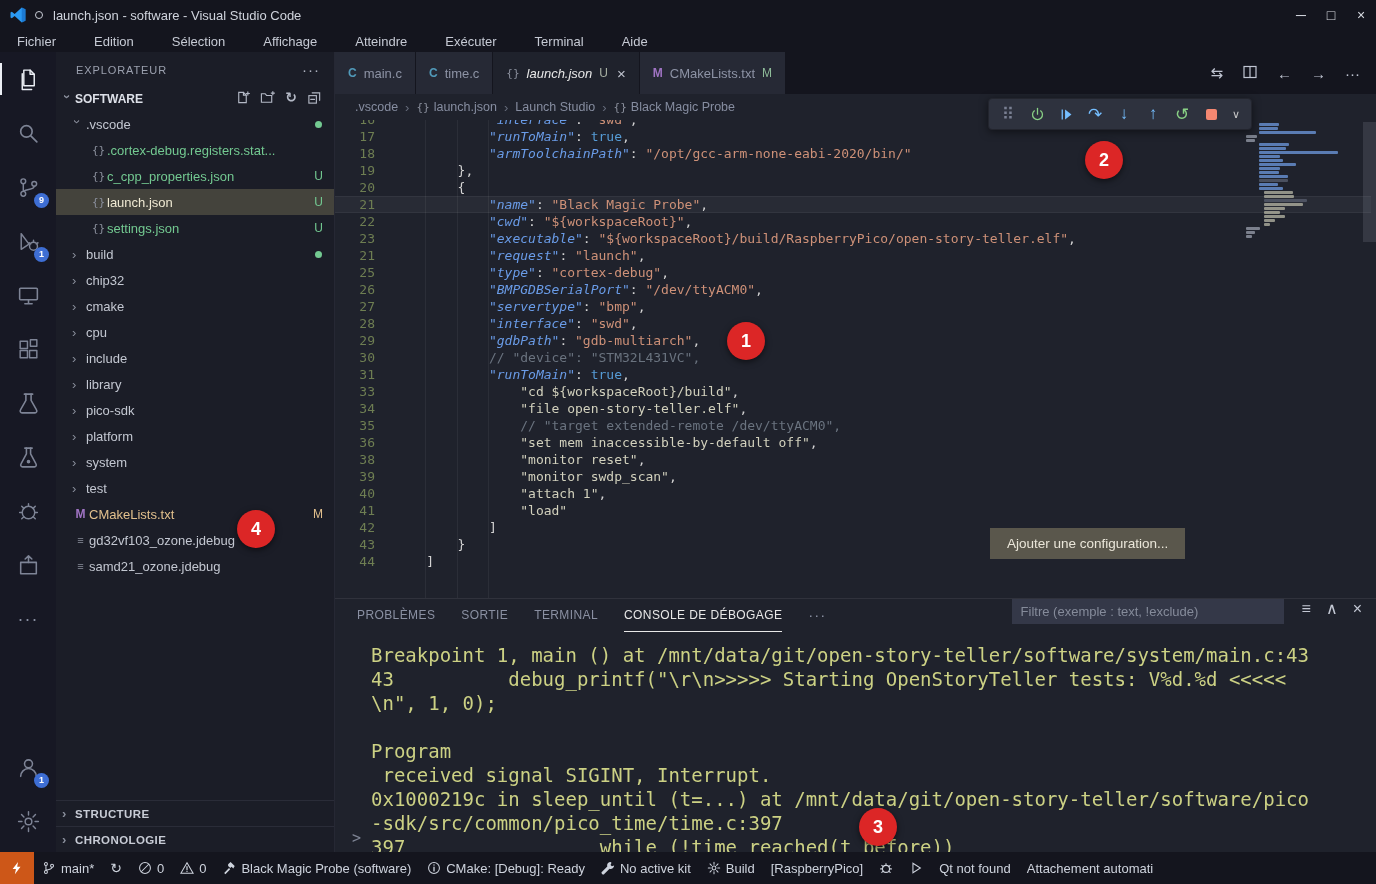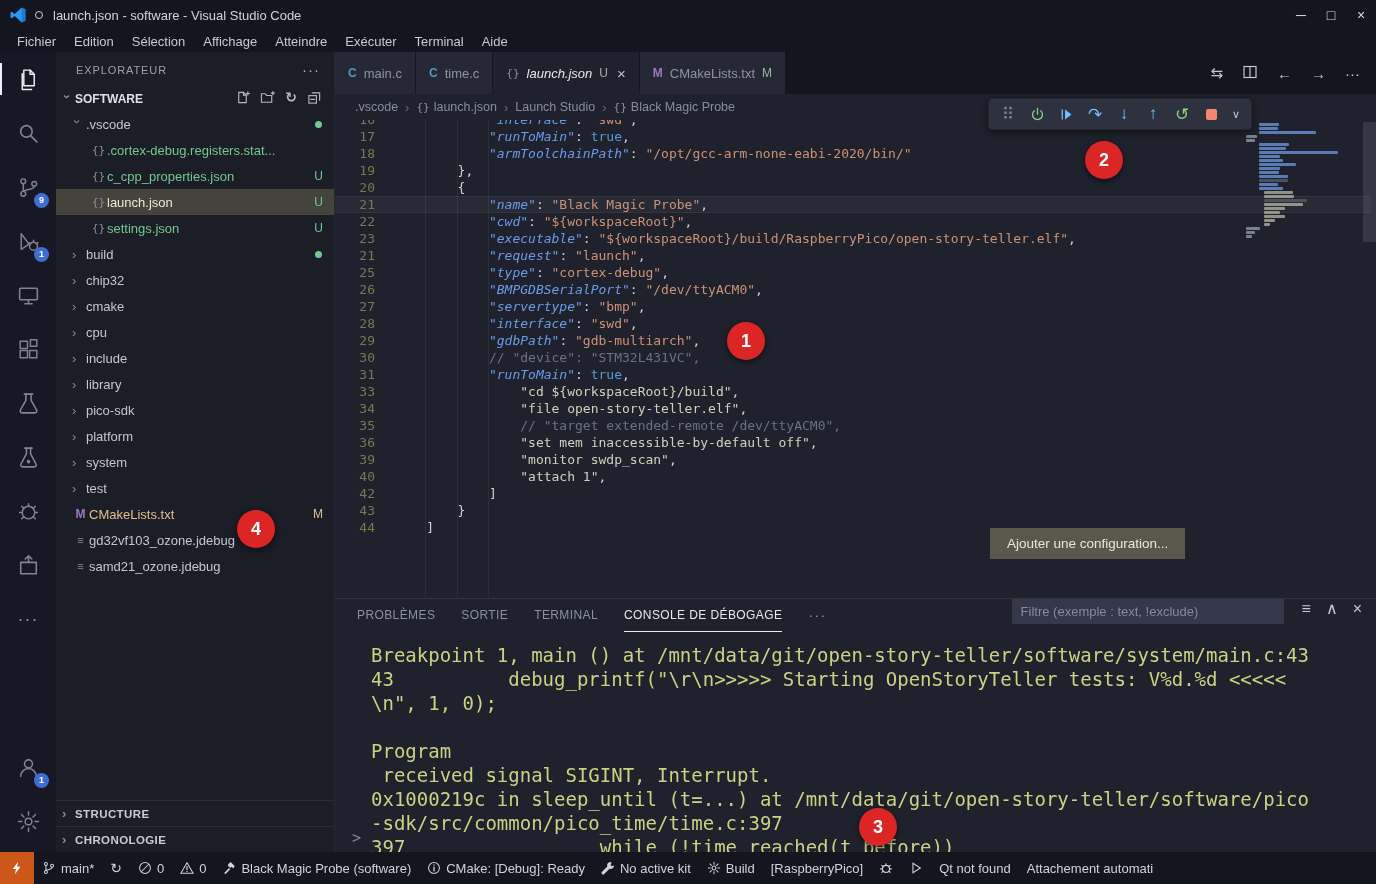--- a/index.html
+++ b/index.html
@@ -9,21 +9,21 @@
   
   .titlebar { height:30px; background:#14151e; display:flex; align-items:center; color:#cfd3dc; position:relative; }
   .vscode-logo { width:18px; height:18px; margin:0 8px 0 9px; display:inline-flex; }
   .vscode-logo svg { width:18px; height:18px; }
   .dirty-dot { width:8px; height:8px; border:1.5px solid #c9cdd6; border-radius:50%; margin-right:10px; }
   .title-text { font-size:13px; white-space:nowrap; }
   .win-controls { position:absolute; right:0; top:0; height:30px; display:flex; }
   .win-btn { width:30px; height:30px; display:flex; align-items:center; justify-content:center; font-size:14px; color:#d8dbe2; cursor:pointer; }
 
   
-  .menubar { height:22px; background:#14151e; display:flex; align-items:center; padding-left:8px; }
+  .menubar { height:22px; background:#14151e; display:flex; align-items:center; padding-left:8px;gap:20px; }
   .menu-item { color:#c6cad4; font-size:13px; padding:2px 9px; border-radius:3px; cursor:pointer; }
 
   
   .main { position:absolute; top:52px; bottom:32px; left:0; right:0; display:flex; }
 
   
   .activitybar { width:56px; background:#171824; display:flex; flex-direction:column; flex:none; }
   .ab-item { position:relative; width:56px; height:54px; display:flex; align-items:center; justify-content:center; color:#7e8496; cursor:pointer; }
   .ab-item svg { width:25px; height:25px; }
   .ab-item.active { color:#eceff5; }
@@ -513,26 +513,34 @@
           </div>
           <div class="code-line">
             <span class="gutter">35</span>
             <span class="ltext"><span class="tk-p">                </span><span class="tk-c">// "target extended-remote /dev/ttyACM0",</span></span>
           </div>
           <div class="code-line">
             <span class="gutter">36</span>
             <span class="ltext"><span class="tk-p">                </span><span class="tk-w">"set mem inaccessible-by-default off"</span><span class="tk-p">,</span></span>
           </div>
           <div class="code-line">
+            <span class="gutter">38</span>
+            <span class="ltext"><span class="tk-p">                </span><span class="tk-w">"monitor reset"</span><span class="tk-p">,</span></span>
+          </div>
+          <div class="code-line">
             <span class="gutter">39</span>
             <span class="ltext"><span class="tk-p">                </span><span class="tk-w">"monitor swdp_scan"</span><span class="tk-p">,</span></span>
           </div>
           <div class="code-line">
             <span class="gutter">40</span>
             <span class="ltext"><span class="tk-p">                </span><span class="tk-w">"attach 1"</span><span class="tk-p">,</span></span>
+          </div>
+          <div class="code-line">
+            <span class="gutter">41</span>
+            <span class="ltext"><span class="tk-p">                </span><span class="tk-w">"load"</span></span>
           </div>
           <div class="code-line">
             <span class="gutter">42</span>
             <span class="ltext"><span class="tk-p">            ]</span></span>
           </div>
           <div class="code-line">
             <span class="gutter">43</span>
             <span class="ltext"><span class="tk-p">        }</span></span>
           </div>
           <div class="code-line">

